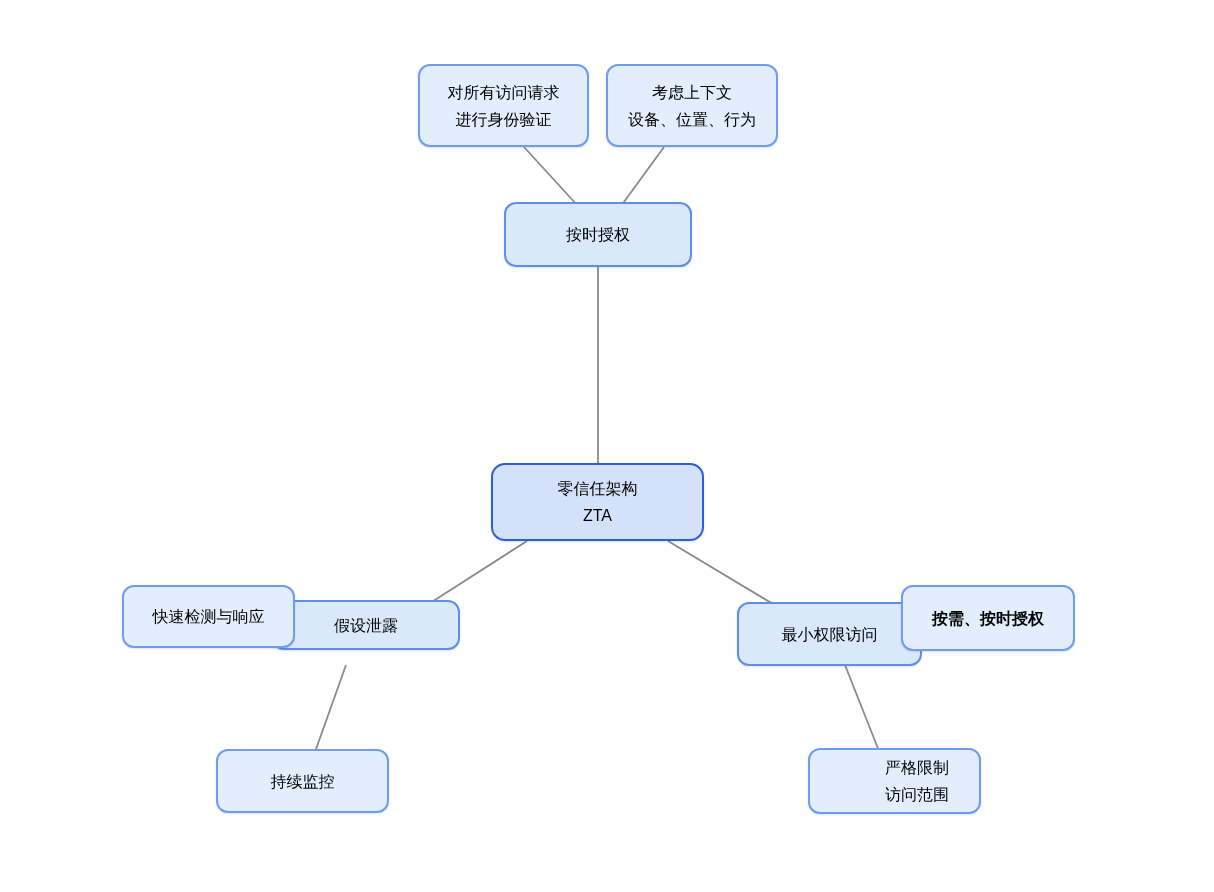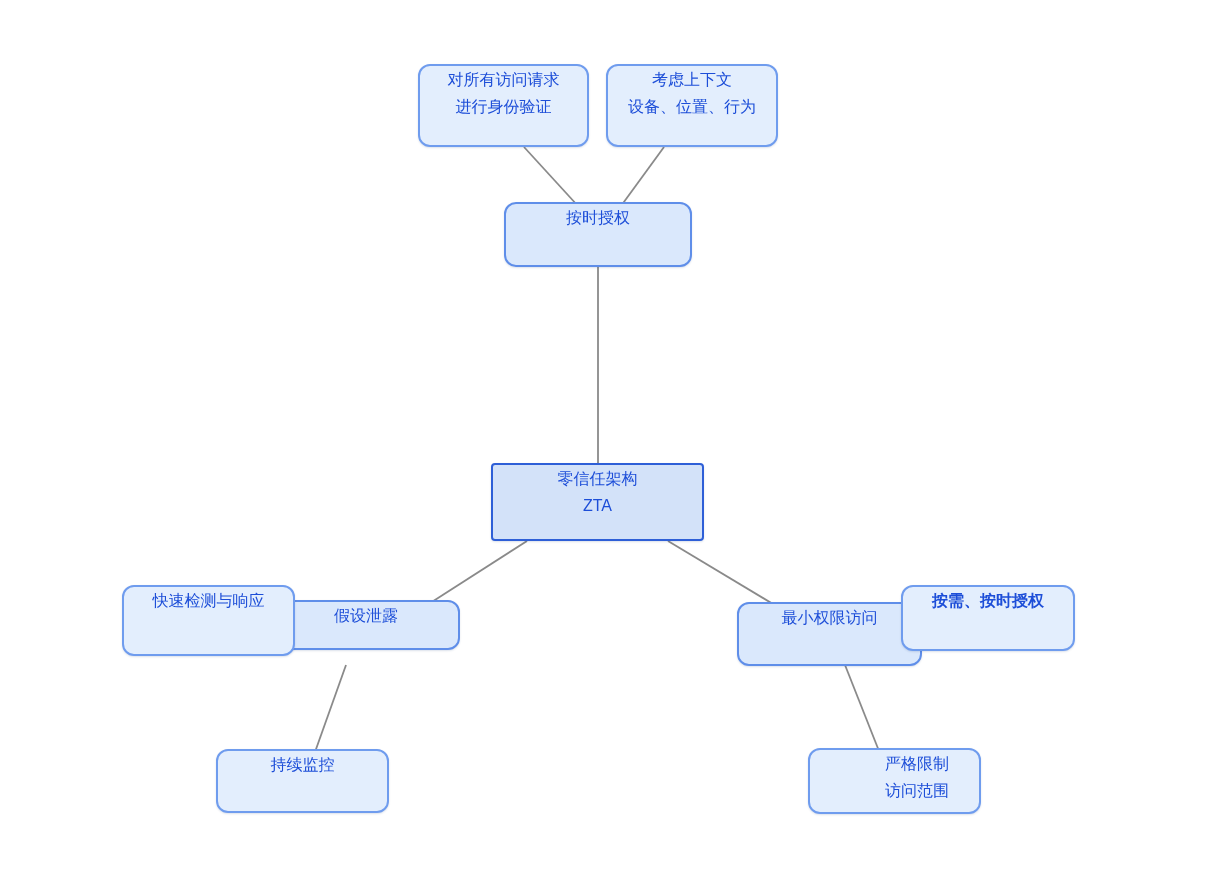--- a/index.html
+++ b/index.html
@@ -22,50 +22,50 @@
     width: 1214px;
     height: 892px;
     z-index: 1;
   }
   .node {
     position: absolute;
     box-sizing: border-box;
     display: flex;
     flex-direction: column;
     align-items: center;
-    justify-content: flex-start;
+    justify-content: center;
     text-align: center;
     border-radius: 12px;
-    color: #1d4ed8;
+    color: #000000;
     font-size: 16px;
     line-height: 27px;
     box-shadow: 0 1px 2px rgba(30, 60, 120, 0.15);
     z-index: 2;
     cursor: default;
   }
   .node span { display: block; white-space: nowrap; }
   .leaf {
     background: #e3eefd;
     border: 2px solid #6f9cee;
   }
   .branch {
     background: #dae8fc;
     border: 2px solid #5f8ee9;
   }
   .root {
     background: #d3e2f9;
     border: 2.5px solid #2e5fd7;
-    border-radius: 4px;
+    border-radius: 14px;
   }
   
   .n-verify-all   { left: 418px; top: 64px;  width: 171px; height: 83px; }
   .n-context      { left: 606px; top: 64px;  width: 172px; height: 83px; }
   .n-explicit     { left: 504px; top: 202px; width: 188px; height: 65px; }
   .n-root         { left: 491px; top: 463px; width: 213px; height: 78px; }
-  .n-fast-detect  { left: 122px; top: 585px; width: 173px; height: 71px; z-index: 4; }
+  .n-fast-detect  { left: 122px; top: 585px; width: 173px; height: 63px; z-index: 4; }
   .n-assume       { left: 272px; top: 600px; width: 188px; height: 50px; z-index: 3; }
   .n-least-priv   { left: 737px; top: 602px; width: 185px; height: 64px; z-index: 3; }
   .n-on-demand    { left: 901px; top: 585px; width: 174px; height: 66px; z-index: 4; font-weight: bold; }
   .n-monitor      { left: 216px; top: 749px; width: 173px; height: 64px; }
   .n-strict-scope { left: 808px; top: 748px; width: 173px; height: 66px; padding-left: 45px; }
 </style>
 </head>
 <body>
 
 <div class="canvas">

